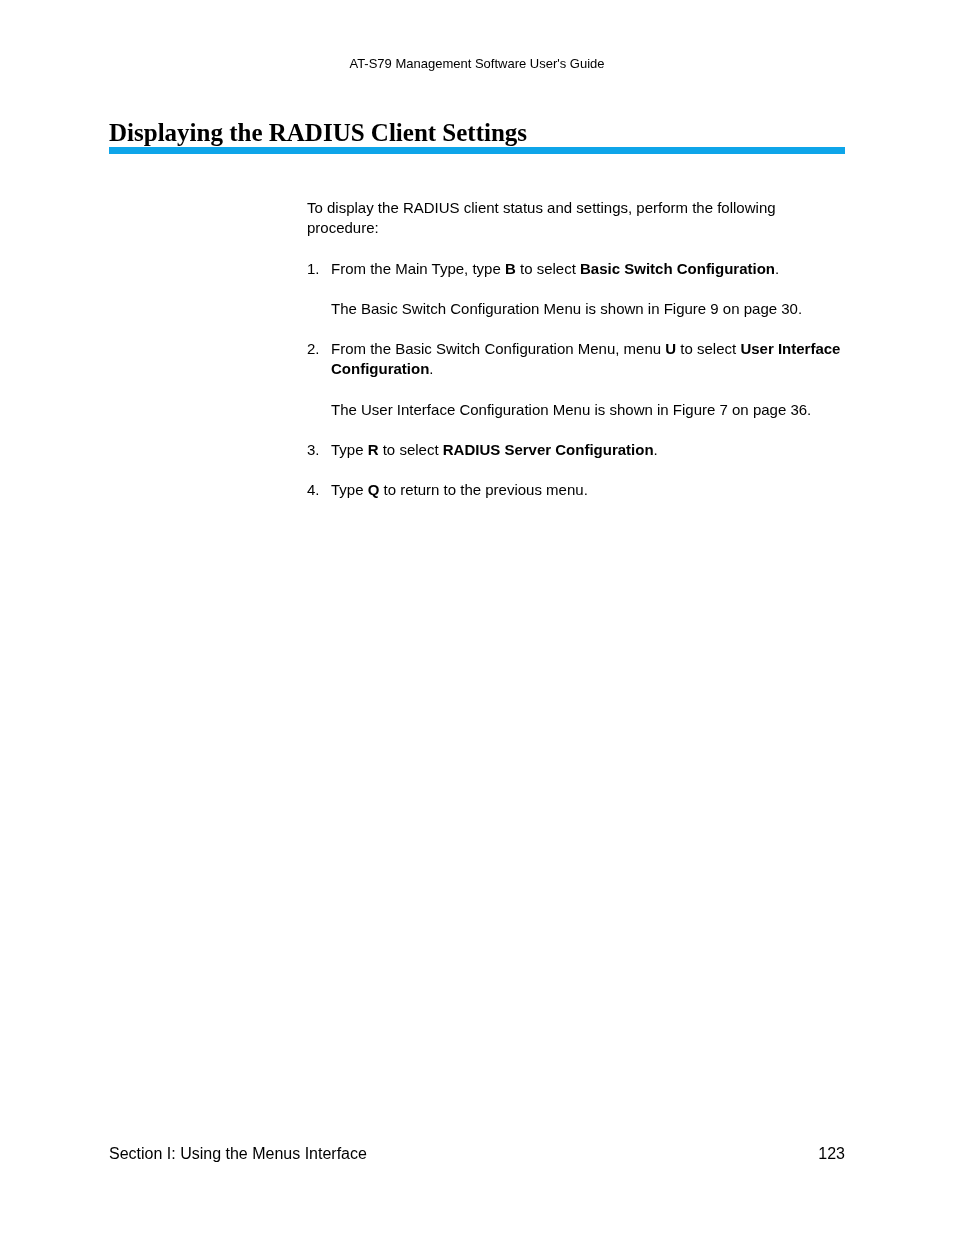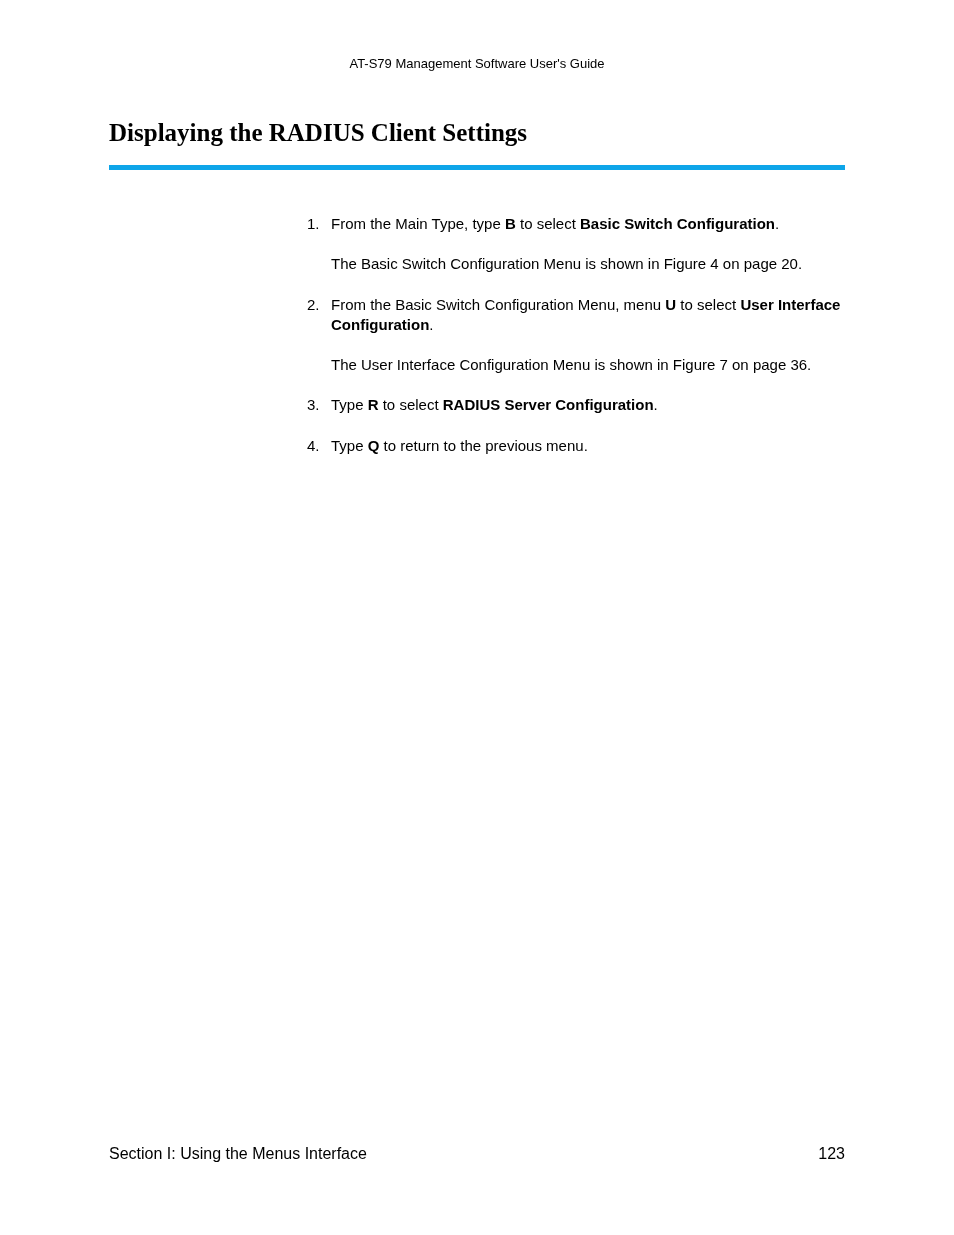--- a/index.html
+++ b/index.html
@@ -15,22 +15,22 @@
     .header-text {
       text-align: center;
       font-size: 13px;
       font-family: Arial, sans-serif;
       margin-bottom: 48px;
     }
     .section-heading {
       font-family: "Times New Roman", Times, serif;
       font-size: 25px;
       font-weight: bold;
-      border-bottom: 5px solid #0ea5e9;
-      padding-bottom: 18px;
+      border-bottom: 7px solid #0ea5e9;
+      padding-bottom: 0;
       margin-bottom: 44px;
     }
     .content {
       margin-left: 198px;
       font-size: 15px;
       line-height: 1.35;
     }
     .intro {
       margin-bottom: 20px;
     }
@@ -61,26 +61,27 @@
   </style>
 </head>
 <body>
 
 <div class="header-text">AT-S79 Management Software User's Guide</div>
 
 <h1 class="section-heading">Displaying the RADIUS Client Settings</h1>
 
 <div class="content">
 
+  <p class="intro">To display the RADIUS client status and settings, perform the following procedure:</p>
 
   <div class="step">
     <div class="step-num">1.</div>
     <div class="step-body">
       <span>From the Main Type, type </span><b>B</b><span> to select </span><b>Basic Switch Configuration</b><span>.</span>
-      <p class="sub">The Basic Switch Configuration Menu is shown in Figure 4 on page 20.</p>
+      <p class="sub">The Basic Switch Configuration Menu is shown in Figure 9 on page 30.</p>
     </div>
   </div>
 
   <div class="step">
     <div class="step-num">2.</div>
     <div class="step-body">
       <span>From the Basic Switch Configuration Menu, menu </span><b>U</b><span> to select </span><b>User Interface Configuration</b><span>.</span>
       <p class="sub">The User Interface Configuration Menu is shown in Figure 7 on page 36.</p>
     </div>
   </div>

